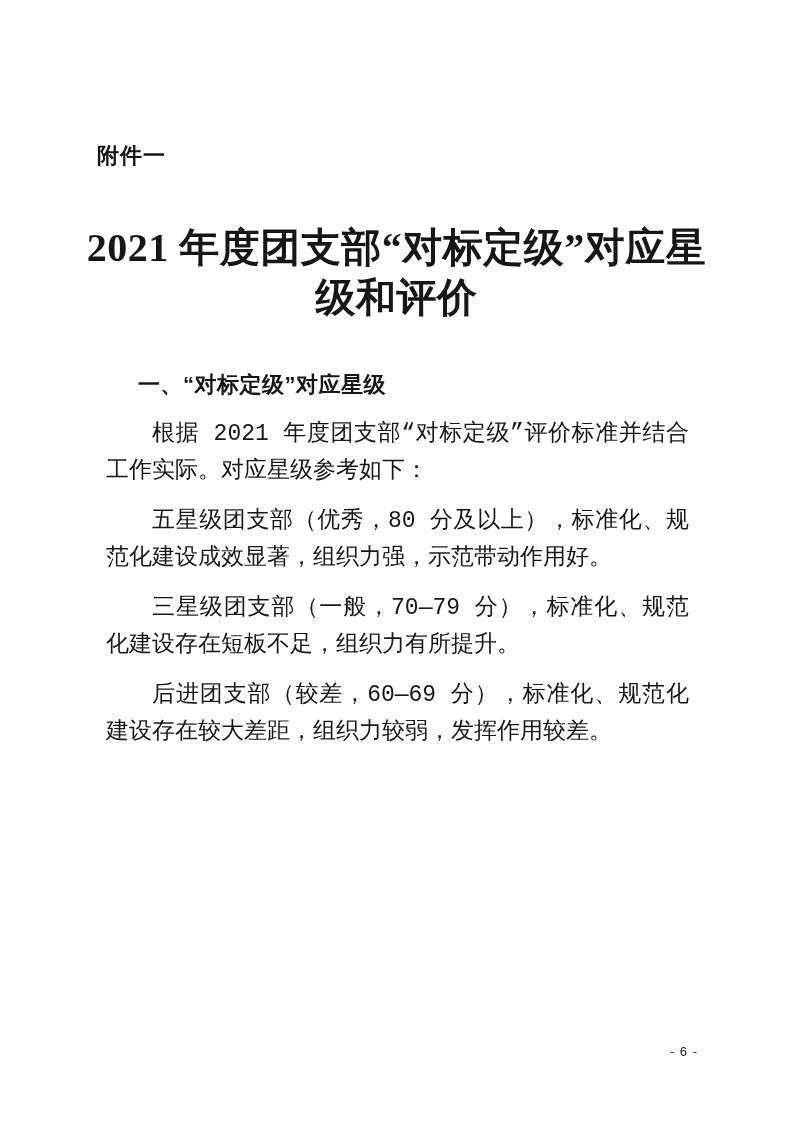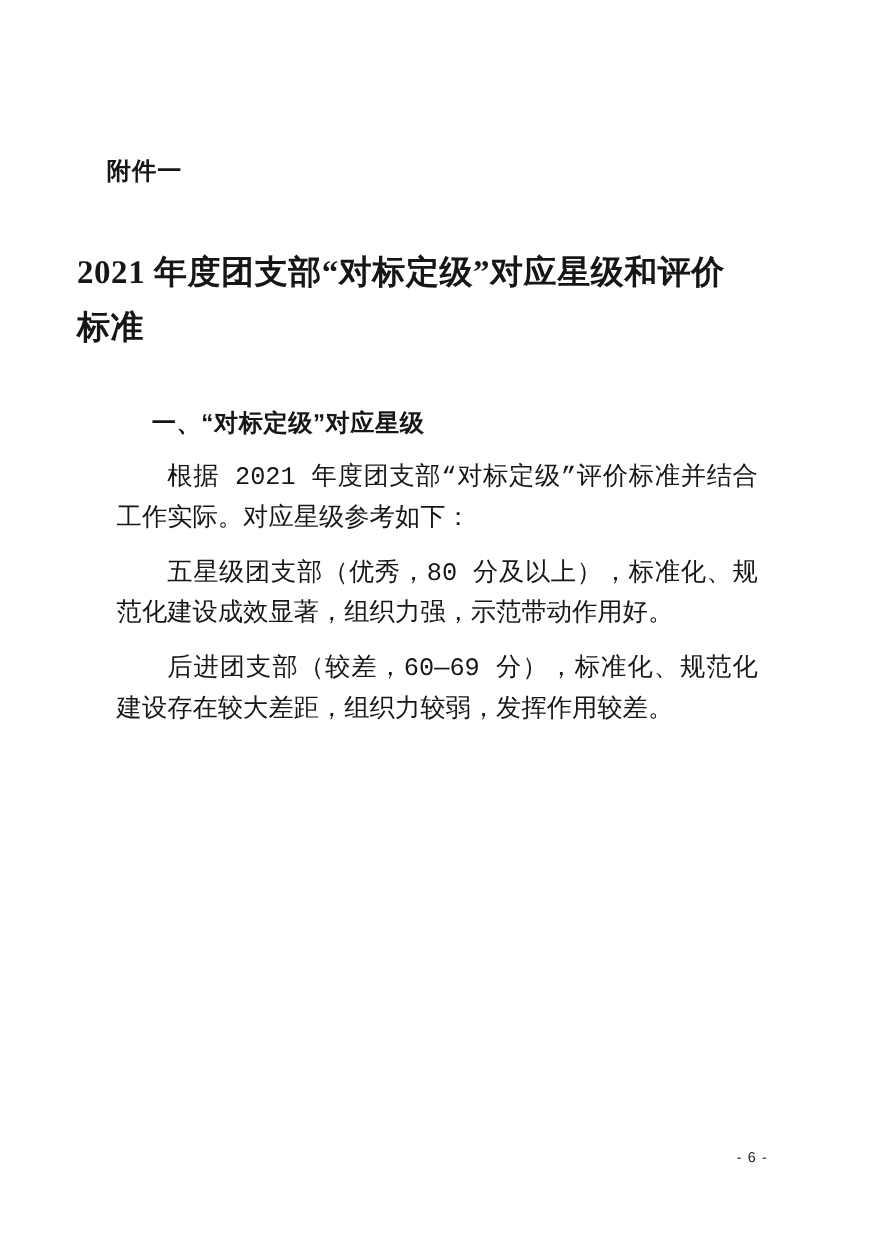--- a/index.html
+++ b/index.html
@@ -25,24 +25,24 @@
     font-size: 22px;
     line-height: 28px;
     letter-spacing: 1px;
   }
   .doc-title {
     position: absolute;
     left: 70px;
     right: 70px;
     top: 223px;
     margin: 0;
-    text-align: left;
+    text-align: center;
     font-family: "Liberation Serif", serif;
     font-weight: 700;
-    font-size: 30px;
+    font-size: 40px;
     line-height: 50px;
     letter-spacing: 0.5px;
   }
   .doc-title .title-line {
     display: block;
   }
   .content {
     position: absolute;
     left: 94px;
     top: 366px;
@@ -77,25 +77,25 @@
 </style>
 </head>
 <body>
 
 <div class="page">
 
   <div class="attachment-label">附件一</div>
 
   <h1 class="doc-title">
     <span class="title-line">2021 年度团支部“对标定级”对应星级和评价</span>
-    <span class="title-line">标准</span>
   </h1>
 
   <div class="content">
     <h2 class="section-heading">一、“对标定级”对应星级</h2>
     <p class="body-para">根据 2021 年度团支部“对标定级”评价标准并结合工作实际。对应星级参考如下：</p>
     <p class="body-para">五星级团支部（优秀，80 分及以上），标准化、规范化建设成效显著，组织力强，示范带动作用好。</p>
+    <p class="body-para">三星级团支部（一般，70—79 分），标准化、规范化建设存在短板不足，组织力有所提升。</p>
     <p class="body-para">后进团支部（较差，60—69 分），标准化、规范化建设存在较大差距，组织力较弱，发挥作用较差。</p>
   </div>
 
   <div class="page-footer">- 6 -</div>
 
 </div>
 
 </body></html>

